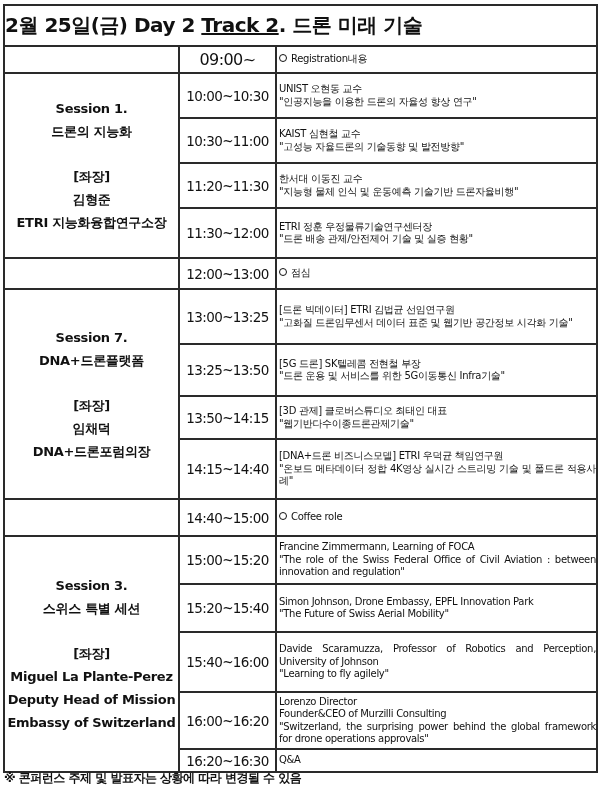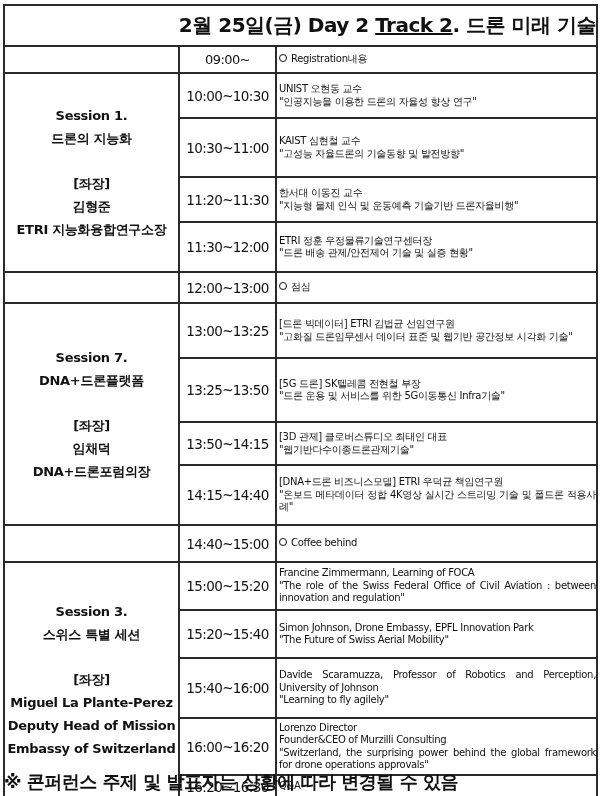--- a/index.html
+++ b/index.html
@@ -2,33 +2,33 @@
 <html><head>
 <meta charset="utf-8">
 <style>
   html, body { margin: 0; padding: 0; background: #ffffff; }
   body { width: 600px; height: 796px; position: relative; overflow: hidden;
          font-family: "DejaVu Sans", "Liberation Sans", sans-serif; color: #111; }
   table.sched { position: absolute; left: 3px; top: 4px; width: 593px;
                 border-collapse: collapse; table-layout: fixed; }
   table.sched td { border: 2px solid #2a2a2a; padding: 0; vertical-align: middle; }
   col.c1 { width: 175px; } col.c2 { width: 97px; } col.c3 { width: 321px; }
-  .title-cell { height: 39px; text-align: right; font-size: 20px; font-weight: bold;
+  .title-cell { height: 39px; text-align: left; font-size: 20px; font-weight: bold;
                 letter-spacing: -0.5px; }
   .title-cell .ul { text-decoration: underline; }
   .time { text-align: center; font-size: 13.5px; letter-spacing: -0.6px; white-space: nowrap; }
-  .time.small { font-size: 13px; margin-left: 46px; }
+  .time.small { font-size: 16px; margin-left: 46px; }
   .content { padding-left: 2px !important; font-size: 10px; line-height: 12.5px;
              letter-spacing: -0.3px; }
   .content .line { display: block; white-space: nowrap; overflow: hidden; }
   .content .wrap { display: block; text-align: justify; }
   .session { text-align: center; font-size: 13px; line-height: 23px; letter-spacing: -0.3px; font-weight: bold; }
   .session .gap { display: block; height: 22px; }
   .session.s3 { font-size: 13px; line-height: 23px; }
-  .note { position: absolute; left: 4px; top: 770px; font-size: 18px; font-weight: bold;
+  .note { position: absolute; left: 4px; top: 770px; font-size: 12px; font-weight: bold;
           letter-spacing: -0.5px; white-space: nowrap; }
   .circle { display: inline-block; width: 6px; height: 6px; border: 1.2px solid #111;
             border-radius: 50%; margin-right: 4px; vertical-align: middle; position: relative; top: -1px; }
 </style>
 </head>
 <body>
 
 <table class="sched">
   <colgroup>
       <col class="c1">
@@ -55,21 +55,21 @@
       <span style="display:block">[좌장]</span>
       <span style="display:block">김형준</span>
       <span style="display:block">ETRI 지능화융합연구소장</span>
     </td>
     <td class="time">10:00~10:30</td>
     <td class="content">
           <span class="line">UNIST 오현동 교수</span>
           <span class="line">"인공지능을 이용한 드론의 자율성 향상 연구"</span>
         </td>
   </tr>
-  <tr style="height:59px">
+  <tr style="height:45px">
     <td class="time">10:30~11:00</td>
     <td class="content">
           <span class="line">KAIST 심현철 교수</span>
           <span class="line">"고성능 자율드론의 기술동향 및 발전방향"</span>
         </td>
   </tr>
   <tr style="height:45px">
     <td class="time">11:20~11:30</td>
     <td class="content">
           <span class="line">한서대 이동진 교수</span>
@@ -98,21 +98,21 @@
       <span style="display:block">[좌장]</span>
       <span style="display:block">임채덕</span>
       <span style="display:block">DNA+드론포럼의장</span>
     </td>
     <td class="time">13:00~13:25</td>
     <td class="content">
           <span class="line">[드론 빅데이터] ETRI 김법균 선임연구원</span>
           <span class="line">"고화질 드론임무센서 데이터 표준 및 웹기반 공간정보 시각화 기술"</span>
         </td>
   </tr>
-  <tr style="height:64px">
+  <tr style="height:52px">
     <td class="time">13:25~13:50</td>
     <td class="content">
           <span class="line">[5G 드론] SK텔레콤 전현철 부장</span>
           <span class="line">"드론 운용 및 서비스를 위한 5G이동통신 Infra기술"</span>
         </td>
   </tr>
   <tr style="height:43px">
     <td class="time">13:50~14:15</td>
     <td class="content">
           <span class="line">[3D 관제] 클로버스튜디오 최태인 대표</span>
@@ -123,21 +123,21 @@
     <td class="time">14:15~14:40</td>
     <td class="content">
           <span class="line">[DNA+드론 비즈니스모델] ETRI 우덕균 책임연구원</span>
           <span class="wrap">"온보드 메타데이터 정합 4K영상 실시간 스트리밍 기술 및 폴드론 적용사례"</span>
         </td>
   </tr>
 
   <tr style="height:37px">
     <td></td>
     <td class="time">14:40~15:00</td>
-    <td class="content"><span class="circle"></span><span>Coffee behind</span></td>
+    <td class="content"><span class="circle"></span><span>Coffee role</span></td>
   </tr>
 
   <tr style="height:48px">
     <td rowspan="5" class="session s3">
       <span style="display:block">Session 3.</span>
       <span style="display:block">스위스 특별 세션</span>
       <span class="gap"></span>
       <span style="display:block">[좌장]</span>
       <span style="display:block">Miguel La Plante-Perez</span>
       <span style="display:block">Deputy Head of Mission</span>

